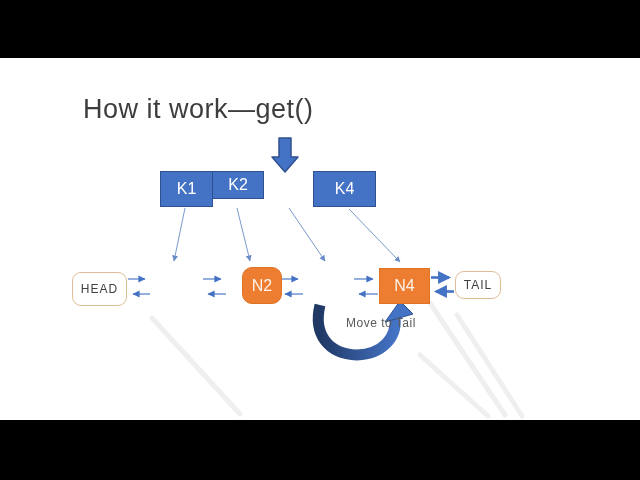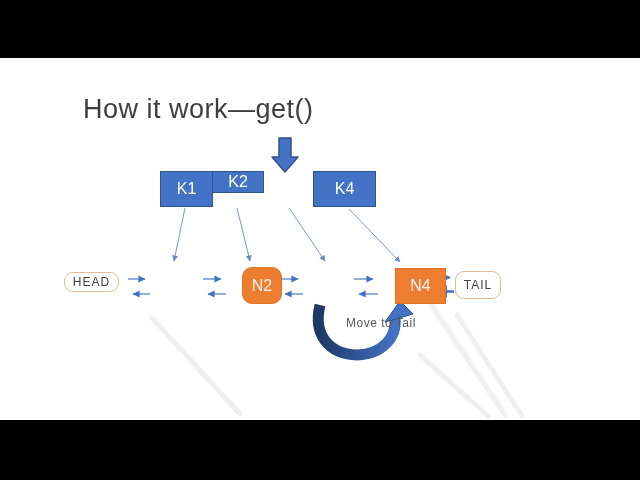--- a/index.html
+++ b/index.html
@@ -15,31 +15,31 @@
   .title{
     position:absolute;left:49px;top:94px;z-index:20;
     font-size:27px;font-weight:300;letter-spacing:0.5px;color:#3d3d3d;margin-left:34px;
   }
   .box{
     position:absolute;z-index:20;display:flex;align-items:center;justify-content:center;
     box-sizing:border-box;font-size:16px;
   }
   .key-box{background:#4472C4;border:1.5px solid #2F528F;color:#fff;}
   .k1{left:160px;top:171px;width:53px;height:36px;border-right:0.75px solid #2F528F;}
-  .k2{left:212px;top:171px;width:52px;height:22px;}
+  .k2{left:212px;top:171px;width:52px;height:28px;}
   .k4{left:313px;top:171px;width:63px;height:36px;}
   .node-box{background:#ED7D31;border:1px solid #E07426;color:#fdf3ea;}
   .n1{left:150px;top:267px;width:52px;height:37px;}
   .n2{left:242px;top:267px;width:40px;height:37px;border-radius:10px;}
-  .n4{left:379px;top:268px;width:51px;height:36px;margin-left:16px;}
+  .n4{left:379px;top:268px;width:51px;height:36px;}
   .endpoint{
     background:#fff;border:1.5px solid #DFBE97;border-radius:9px;
     color:#404040;letter-spacing:1px;font-size:12px;
   }
-  .head{left:64px;top:272px;width:55px;height:20px;}
+  .head{left:72px;top:272px;width:55px;height:34px;}
   .tail{left:455px;top:271px;width:46px;height:28px;}
   .move-label{
     position:absolute;left:346px;top:316px;z-index:30;
     font-size:12px;color:#595959;letter-spacing:0.5px;
   }
 </style>
 </head>
 <body>
 
 <div class="frame">

